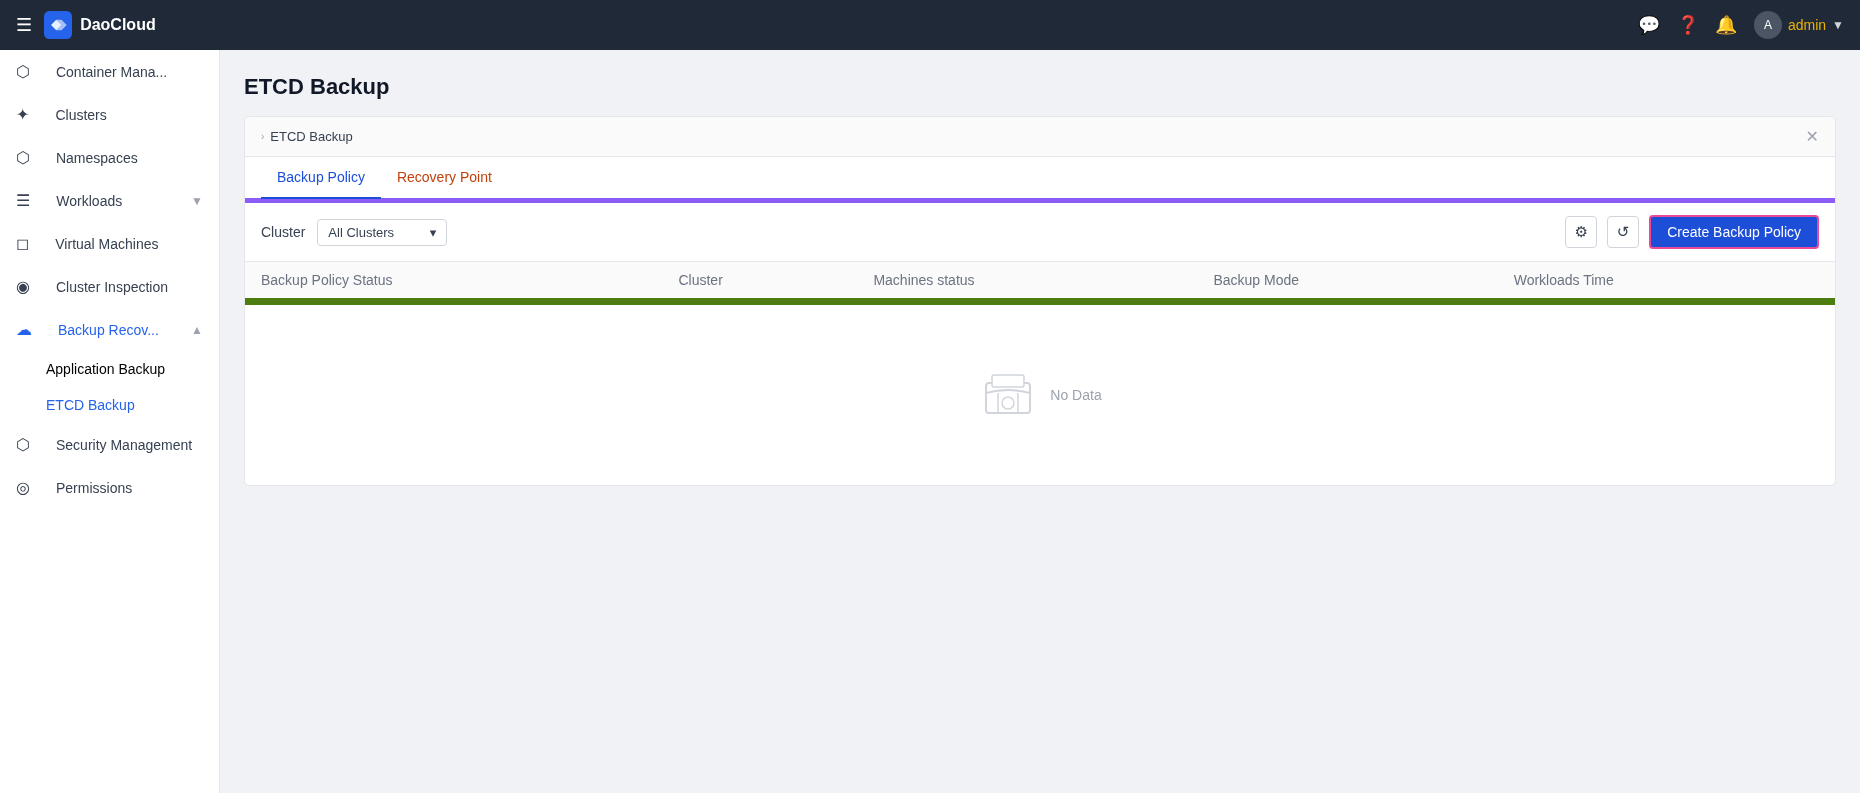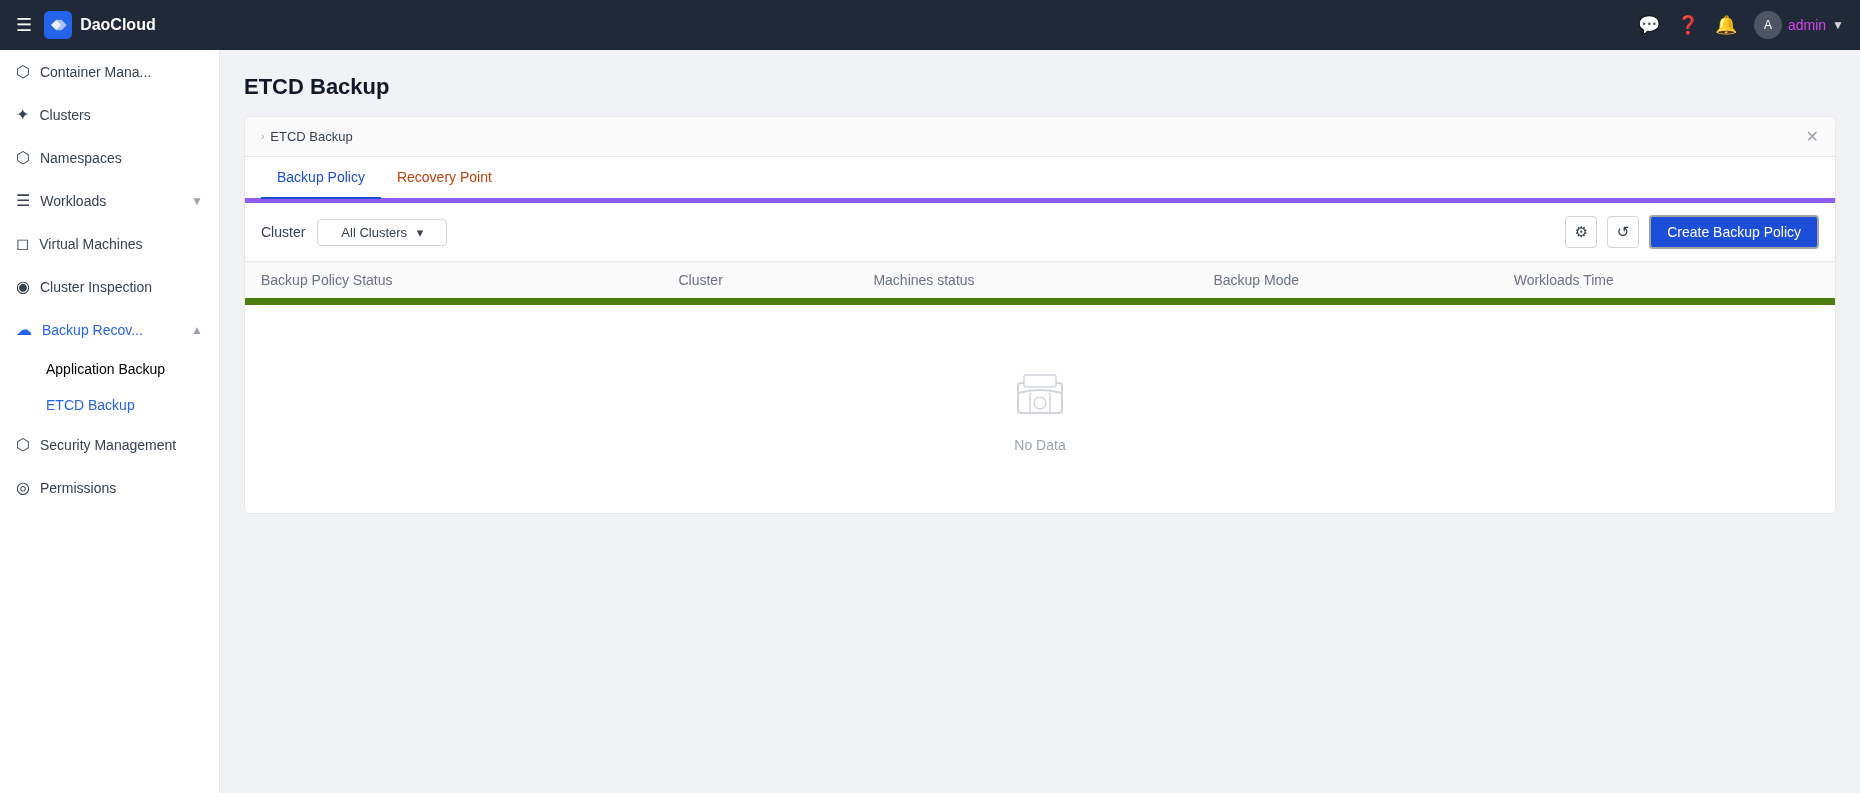--- a/index.html
+++ b/index.html
@@ -16,21 +16,21 @@
       color: white;
     }
     .topnav-left { display: flex; align-items: center; gap: 12px; flex: 1; }
     .hamburger-icon { color: white; font-size: 18px; cursor: pointer; }
     .logo-area { display: flex; align-items: center; gap: 8px; }
     .brand-name { color: white; font-size: 16px; font-weight: 600; }
     .topnav-right { display: flex; align-items: center; gap: 16px; }
     .topnav-icon { color: #d1d5db; font-size: 18px; cursor: pointer; }
     .user-area { display: flex; align-items: center; gap: 6px; cursor: pointer; }
     .user-avatar { width: 28px; height: 28px; background: #4b5563; border-radius: 50%; display: flex; align-items: center; justify-content: center; color: white; font-size: 12px; }
-    .user-name { color: #d946ef; font-size: 14px; }
+    .user-name { color: #eab308; font-size: 14px; }
     .chevron-down { color: #d1d5db; font-size: 12px; }
 
     
     .app-body { display: flex; flex: 1; overflow: hidden; }
 
     
     .sidebar {
       width: 220px;
       background: #fff;
       border-right: 1px solid #e5e7eb;
@@ -44,21 +44,21 @@
       align-items: center;
       gap: 10px;
       padding: 12px 16px;
       cursor: pointer;
       color: #374151;
       font-size: 14px;
       position: relative;
     }
     .sidebar-item.active { color: #2563eb; }
     .sidebar-item .icon { font-size: 16px; flex-shrink: 0; }
-    .sidebar-item .label { flex: 1; }
+    .sidebar-item .label { flex: 1; margin-left: 16px; }
     .sidebar-item .arrow { font-size: 12px; color: #9ca3af; }
     .sidebar-subitem {
       padding: 10px 16px 10px 46px;
       font-size: 14px;
       cursor: pointer;
       color: #000000;
     }
     .sidebar-subitem.active { color: #2563eb; }
 
     
@@ -127,21 +127,21 @@
       background: white;
       border-bottom: 1px solid #e5e7eb;
     }
     .cluster-label { font-size: 14px; color: #374151; }
     .cluster-select {
       display: flex;
       align-items: center;
       gap: 6px;
       border: 1px solid #d1d5db;
       border-radius: 4px;
-      padding: 5px 23px;
+      padding: 5px 10px;
       font-size: 13px;
       color: #374151;
       cursor: pointer;
       background: white;
       min-width: 130px;
     }
     .cluster-select .sel-text { flex: 1; }
     .toolbar-spacer { flex: 1; }
     .toolbar-actions { display: flex; align-items: center; gap: 10px; }
     .icon-btn {
@@ -153,21 +153,21 @@
       display: flex;
       align-items: center;
       justify-content: center;
       cursor: pointer;
       color: #374151;
       font-size: 15px;
     }
     .create-btn {
       background: #1d4ed8;
       color: white;
-      border: 2px solid #a3a3a3;
+      border: 2px solid #ec4899;
       border-radius: 4px;
       padding: 7px 16px;
       font-size: 14px;
       cursor: pointer;
       font-weight: 500;
       white-space: nowrap;
     }
 
     
     .table-wrapper { overflow-x: auto; background: white; }
@@ -181,21 +181,21 @@
       padding: 10px 16px;
       color: #6b7280;
       font-weight: 500;
       border-bottom: 7px solid #4d7c0f;
       background: #fafafa;
     }
 
     
     .no-data {
       display: flex;
-      flex-direction: column;
+      flex-direction: row;
       align-items: center;
       justify-content: center;
       padding: 60px 20px;
       color: #9ca3af;
       gap: 12px;
     }
     .no-data-icon {
       width: 60px;
       height: 60px;
     }

